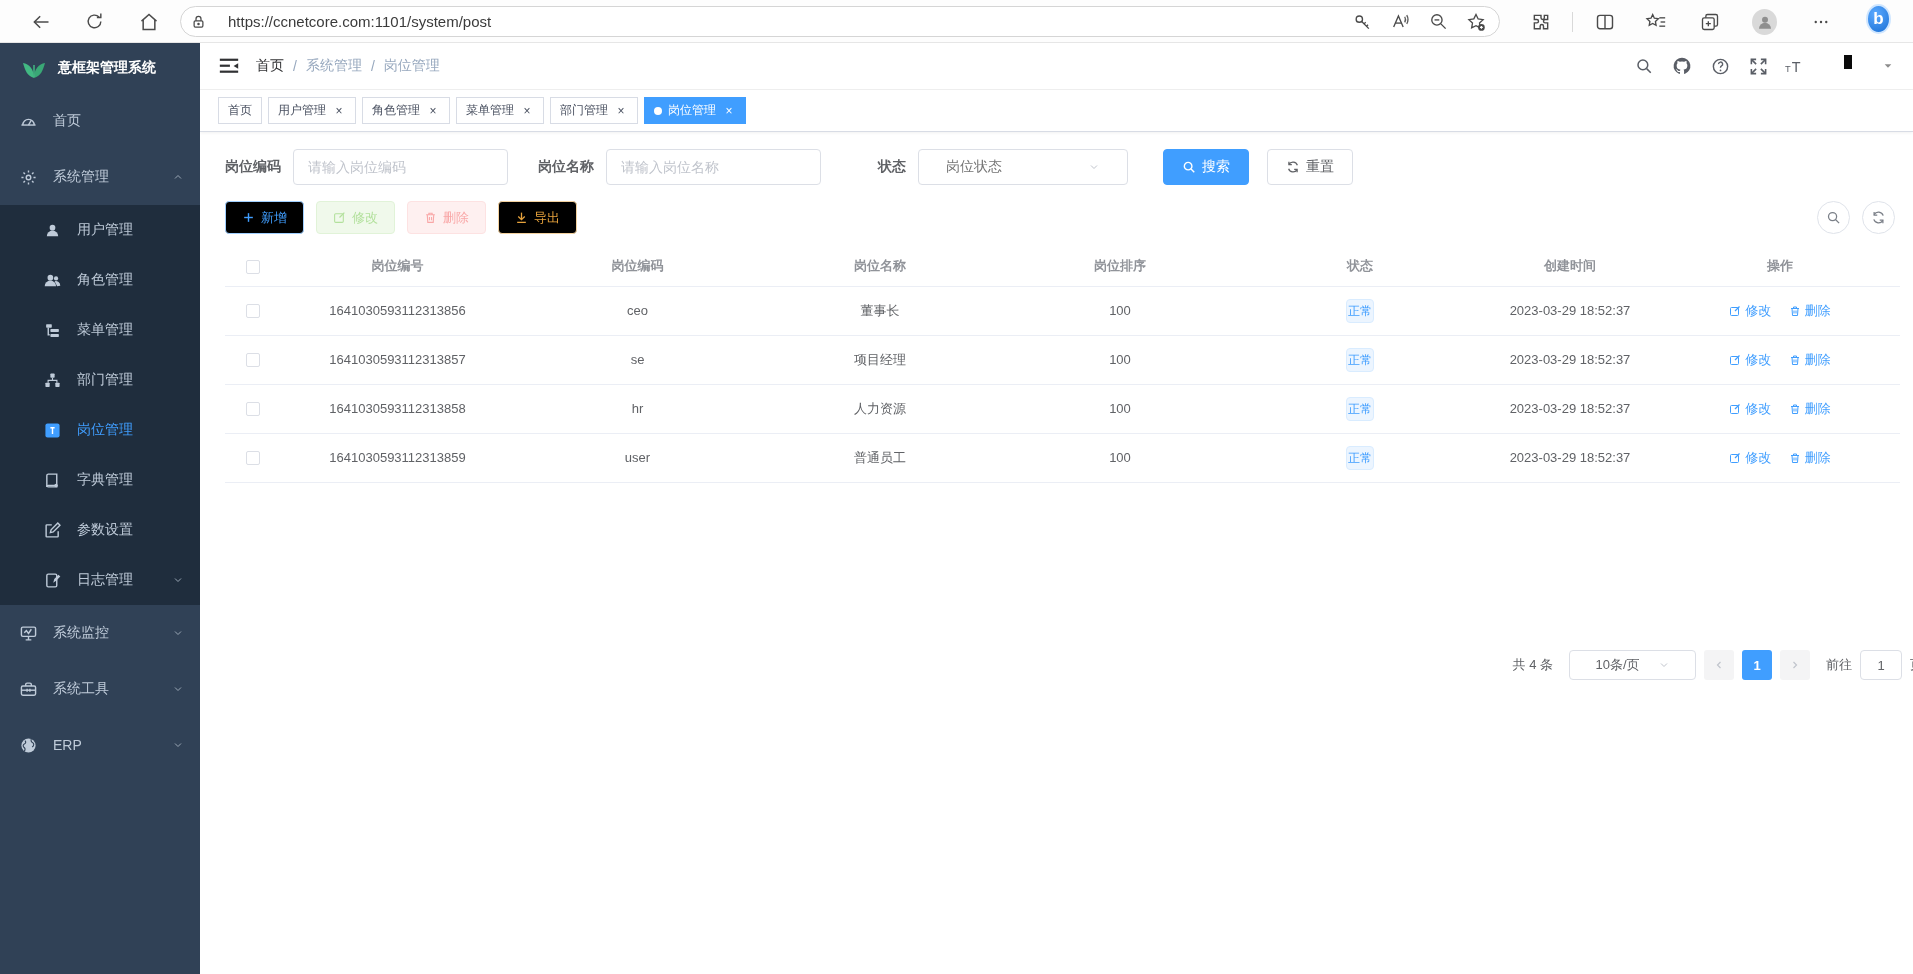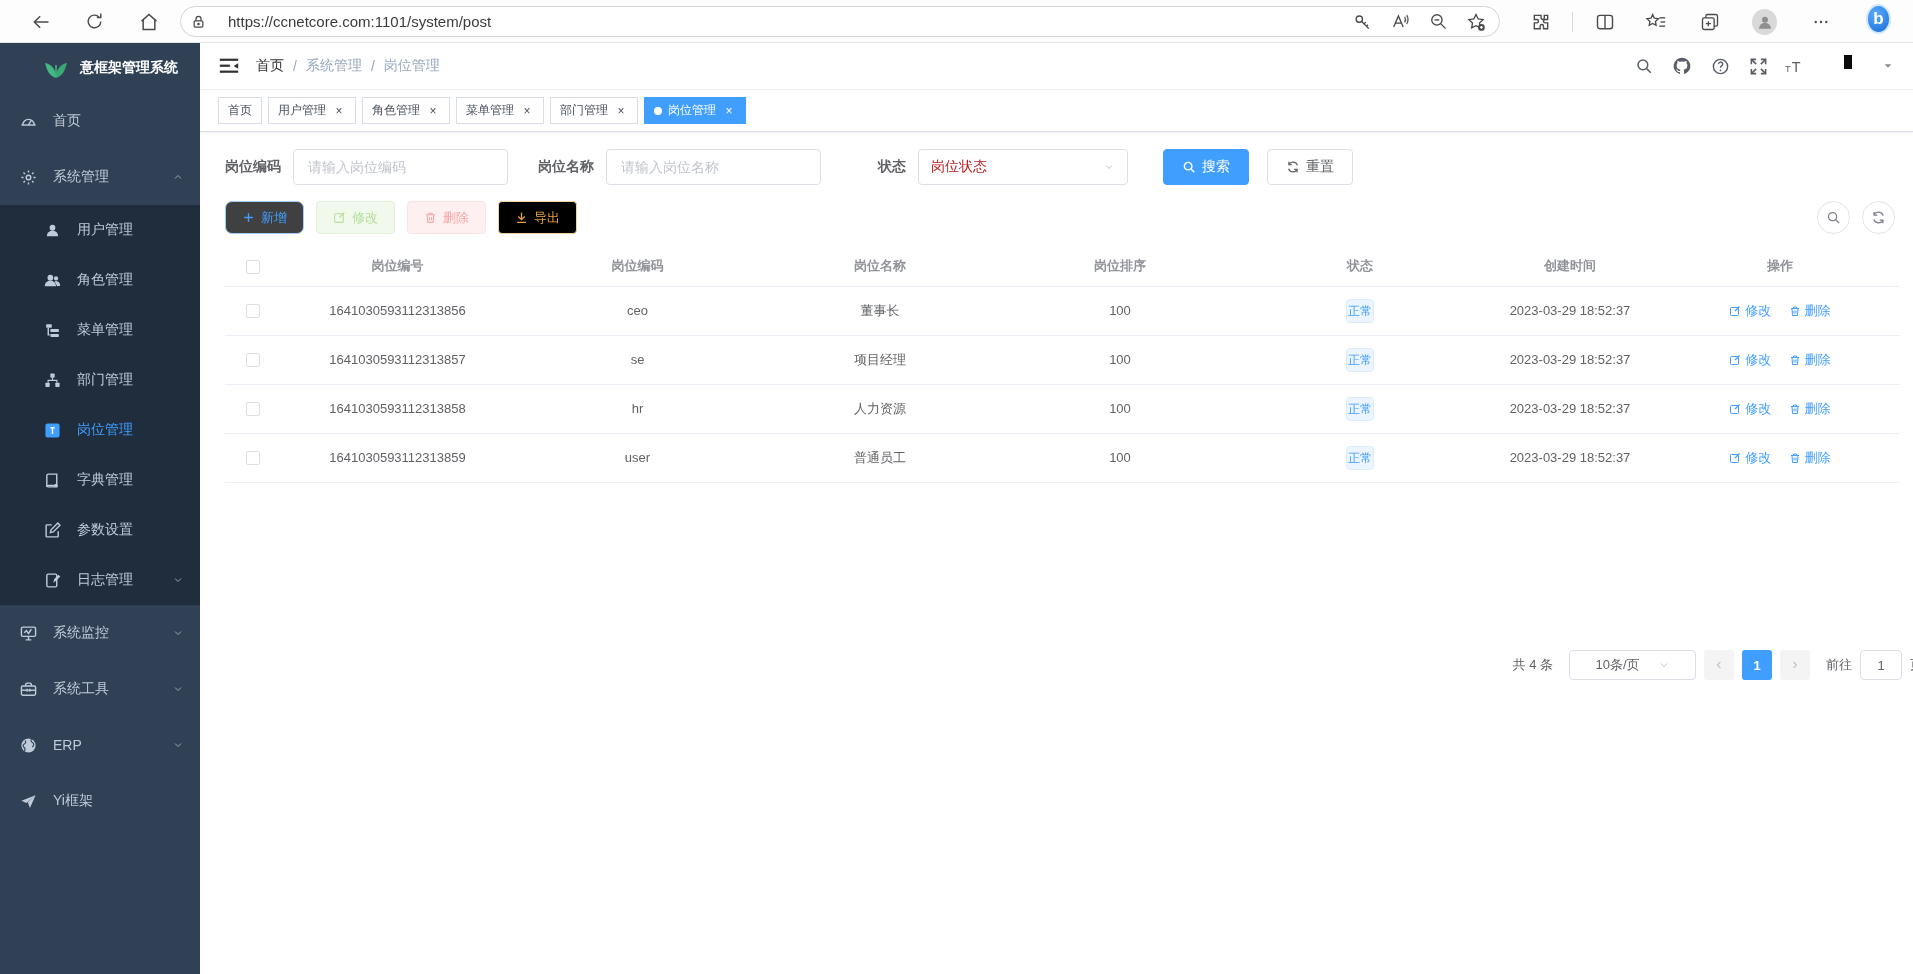--- a/index.html
+++ b/index.html
@@ -12,21 +12,21 @@
   .urlpill { position:absolute; left:180px; top:6px; width:1320px; height:31px; background:#fff; border:1px solid #d5d5d5; border-radius:16px; display:flex; align-items:center; padding:0 10px; }
   .urlpill .url { color:#3b3b3b; font-size:15px; margin-left:22px; flex:1; }
   .pill-ic { width:26px; height:26px; display:flex; align-items:center; justify-content:center; color:#4a4a4a; cursor:pointer; margin-left:12px; }
   .avatar-ed { width:26px; height:26px; border-radius:50%; background:#d9d9d9; overflow:hidden; display:flex; align-items:center; justify-content:center; }
   .bing { width:30px; height:30px; border-radius:50%; background:radial-gradient(circle at 35% 30%,#5aa9ff,#1a6fd4); color:#fff; font-weight:bold; font-size:17px; display:flex; align-items:center; justify-content:center; border:2px solid #cfe6ff; }
   .vdiv { position:absolute; top:12px; width:1px; height:20px; background:#d9d9d9; }
 
   
   .app { position:absolute; top:43px; left:0; right:0; bottom:0; display:flex; }
   .sidebar { width:200px; background:#304156; color:#bfcbd9; flex:none; display:flex; flex-direction:column; }
-  .logo-row { height:50px; display:flex; align-items:center; padding-left:44px; gap:12px; flex:none; }
+  .logo-row { height:50px; display:flex; align-items:center; padding-left:22px; gap:12px; flex:none; }
   .logo-title { color:#fff; font-weight:bold; font-size:14px; }
   .menu { flex:1; overflow:hidden; }
   .m-item { height:56px; display:flex; align-items:center; padding:0 16px 0 20px; gap:16px; font-size:14px; cursor:pointer; position:relative; }
   .m-sub  { height:50px; padding-left:44px; background:#1f2d3d; }
   .m-item .lbl { flex:1; }
   .m-item .caret { color:#9aa7b5; }
   .m-active { color:#409eff; }
   .mi { width:17px; height:17px; flex:none; display:flex; align-items:center; justify-content:center; }
 
   .content { flex:1; background:#fff; position:relative; overflow:hidden; }
@@ -54,28 +54,28 @@
   .tag-active { background:#409eff; border-color:#409eff; color:#fff; }
   .tag-active .x { color:#fff; }
   .tag .dot { width:8px; height:8px; border-radius:50%; background:#fff; }
 
   
   .main { padding:17px 13px 0 25px; position:relative; }
   .filter-row { display:flex; align-items:center; height:36px; margin-bottom:16px; }
   .f-label { font-weight:bold; color:#606266; font-size:14px; margin-right:12px; white-space:nowrap; }
   .f-input { width:215px; height:36px; border:1px solid #dcdfe6; border-radius:4px; padding:0 14px; font-size:14px; color:#606266; outline:none; font-family:inherit; }
   .f-input::placeholder { color:#c0c4cc; }
-  .f-select { width:210px; height:36px; border:1px solid #dcdfe6; border-radius:4px; padding:0 12px; display:flex; align-items:center; justify-content:space-between; color:#b91c1c; cursor:pointer; }
+  .f-select { width:210px; height:36px; border:1px solid #dcdfe6; border-radius:4px; padding:0 27px; display:flex; align-items:center; justify-content:space-between; color:#737373; cursor:pointer; }
   .btn { height:36px; border-radius:4px; border:1px solid transparent; display:inline-flex; align-items:center; gap:6px; padding:0 18px; font-size:14px; cursor:pointer; font-family:inherit; }
   .btn-primary { background:#409eff; border-color:#409eff; color:#fff; }
   .btn-plainwhite { background:#fff; border-color:#dcdfe6; color:#606266; }
 
   .tools-row { display:flex; align-items:center; gap:12px; height:33px; margin-bottom:12px; position:relative; }
   .btn-sm { height:33px; padding:0 16px; font-size:13px; }
-  .b-add { background:#404040; border-color:#a0cfff; color:#409eff;border-radius:7px; }
+  .b-add { background:#000000; border-color:#a0cfff; color:#409eff; }
   .b-edit { background:#f0f9eb; border-color:#e1f3d8; color:#b3e19d; cursor:not-allowed; }
   .b-del { background:#fef0f0; border-color:#fde2e2; color:#f9a7a7; cursor:not-allowed; }
   .b-exp { background:#000000; border-color:#f3d19e; color:#e6a23c; }
   .circ-btns { position:absolute; right:5px; top:0; display:flex; gap:12px; }
   .circ { width:33px; height:33px; border-radius:50%; border:1px solid #dfe3ea; background:#fff; display:flex; align-items:center; justify-content:center; color:#7a7f87; cursor:pointer; }
 
   table.grid { width:1675px; border-collapse:collapse; table-layout:fixed; }
   .grid th { color:#909399; font-weight:bold; font-size:13px; height:40px; text-align:center; border-bottom:1px solid #ebeef5; }
   .grid td { color:#606266; font-size:13px; height:49px; text-align:center; border-bottom:1px solid #ebeef5; }
   .cb { display:inline-block; width:14px; height:14px; border:1px solid #dcdfe6; border-radius:2px; background:#fff; cursor:pointer; vertical-align:middle; }
@@ -376,28 +376,20 @@
             </svg>
         </span>
         <span class="lbl">ERP</span>
         <span class="caret">
           <svg width="12" height="12" viewBox="0 0 24 24" fill="none" stroke="currentColor" stroke-width="2">
               <polyline points="6 9 12 15 18 9"></polyline>
             </svg>
         </span>
       </div>
 
-      <div class="m-item">
-        <span class="mi">
-          <svg width="17" height="17" viewBox="0 0 24 24" fill="currentColor">
-              <path d="M22 3L2 11l7 3zM22 3l-8 18-3-8z"></path>
-            </svg>
-        </span>
-        <span class="lbl">Yi框架</span>
-      </div>
     </div>
   </div>
 
   <div class="content">
 
     <div class="navbar">
       <span class="hamb">
         <svg width="22" height="22" viewBox="0 0 24 24" fill="currentColor">
             <rect x="2" y="4" width="20" height="2.4"></rect>
             <rect x="2" y="10.5" width="11" height="2.4"></rect>

